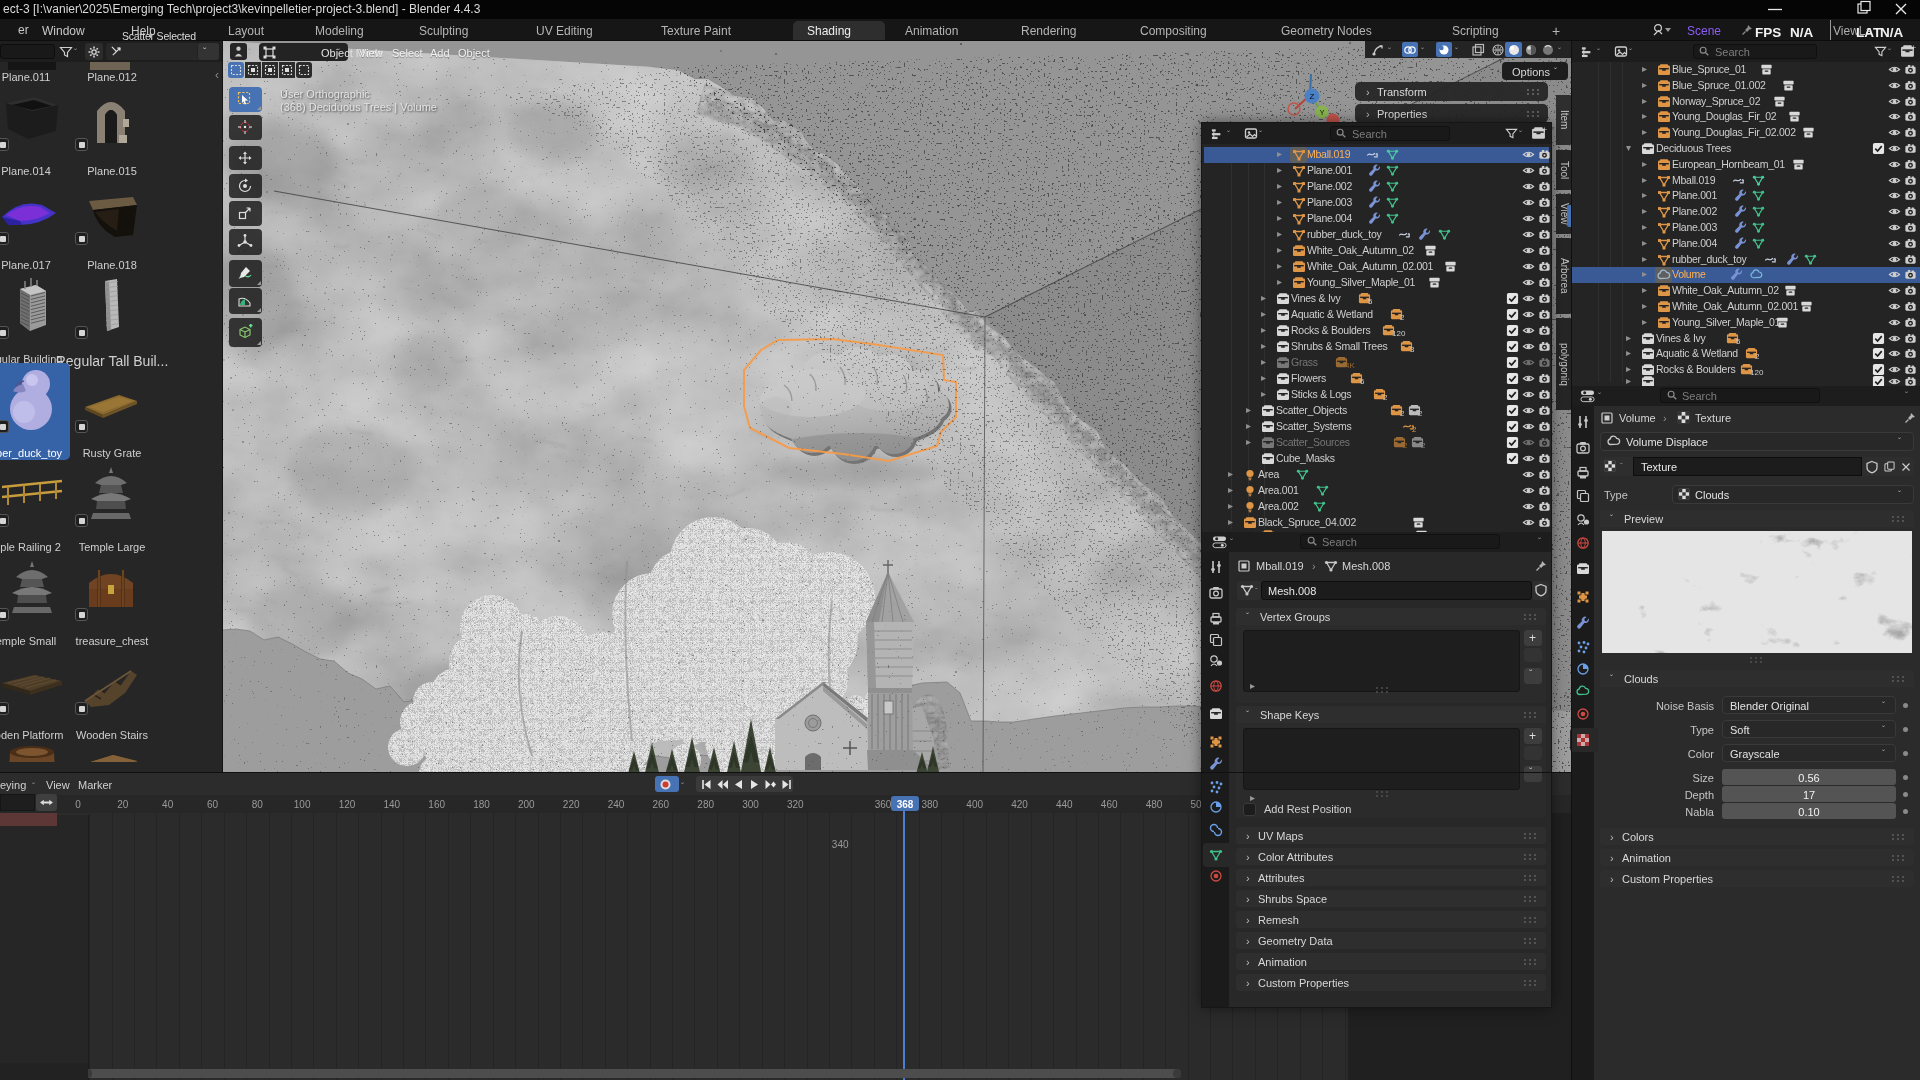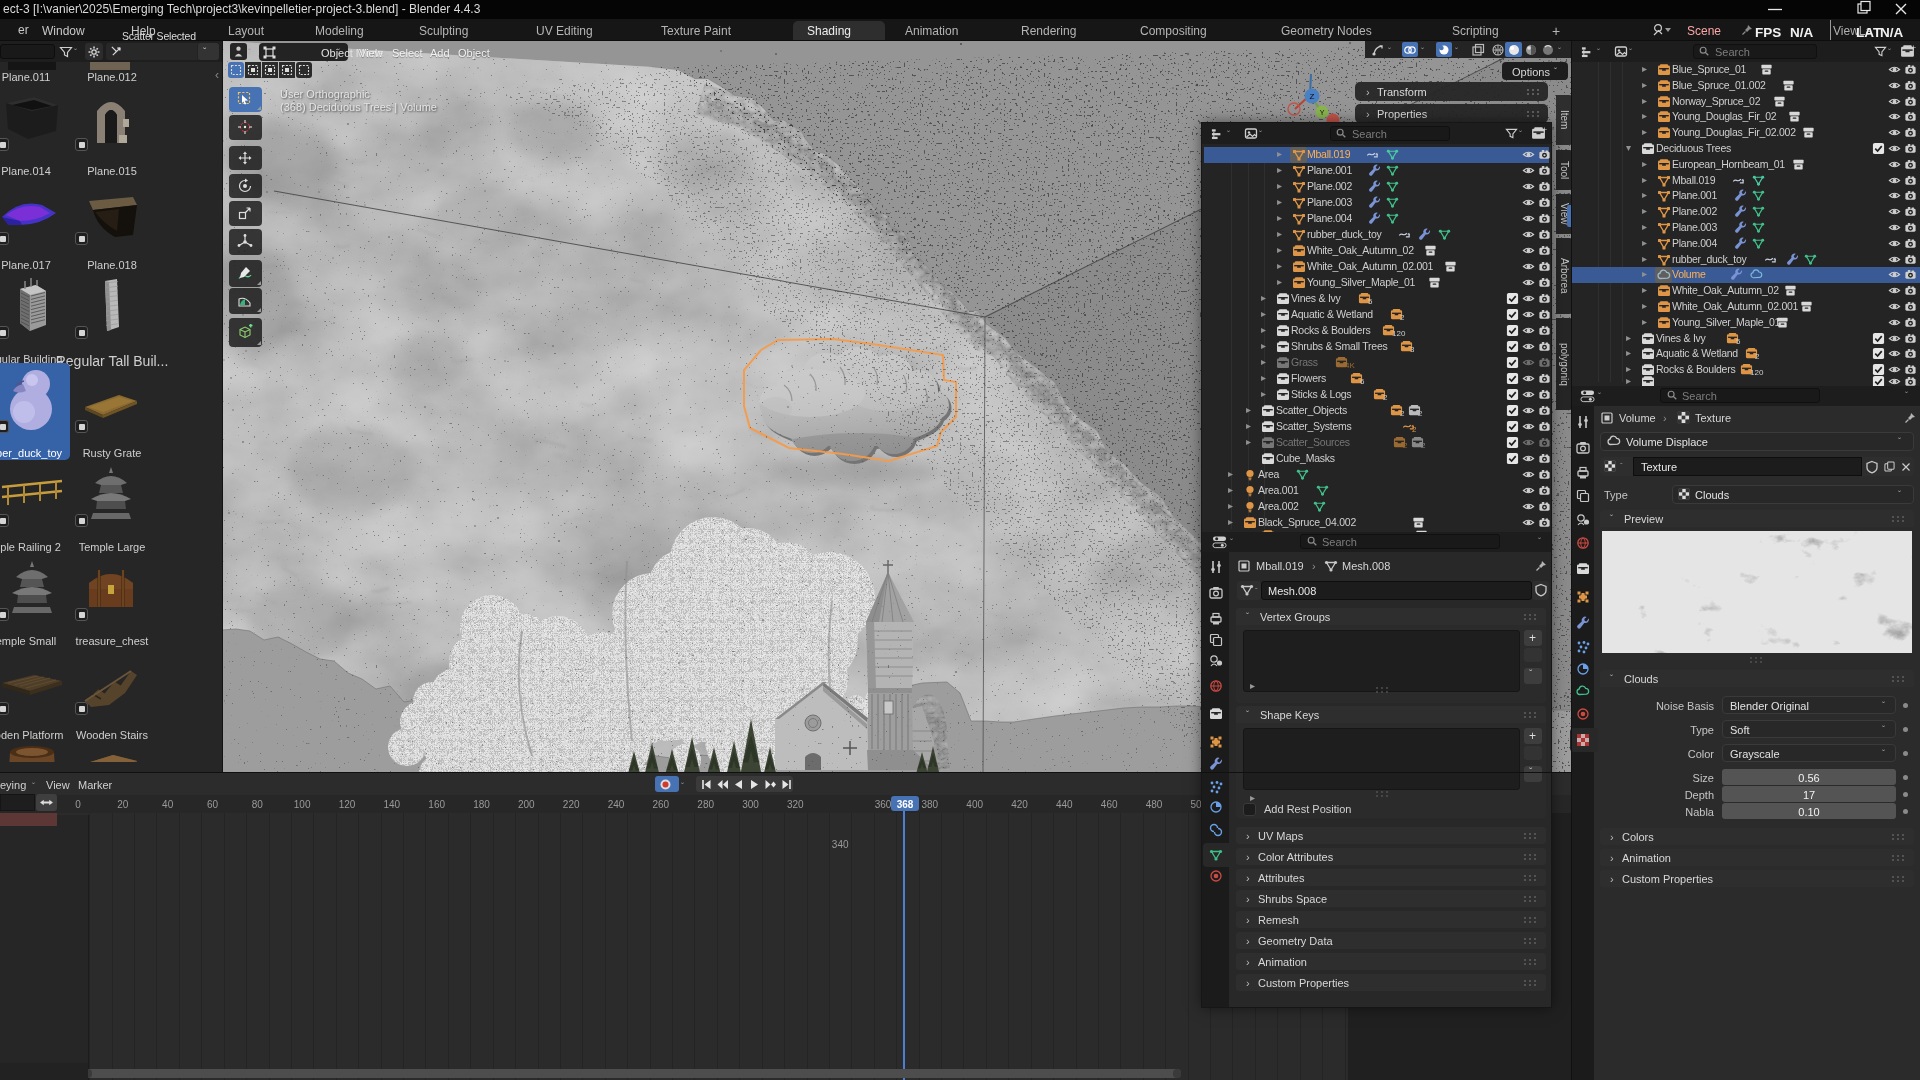--- a/index.html
+++ b/index.html
@@ -133,21 +133,21 @@
 <div class="tx" style="left:1021px;top:25px;font-size:12px;color:#b5b5b5;">Rendering</div>
 <div class="tx" style="left:1140px;top:25px;font-size:12px;color:#b5b5b5;">Compositing</div>
 <div class="tx" style="left:1281px;top:25px;font-size:12px;color:#b5b5b5;">Geometry Nodes</div>
 <div class="tx" style="left:1452px;top:25px;font-size:12px;color:#b5b5b5;">Scripting</div>
 <div class="tx" style="left:1552px;top:23px;font-size:14px;color:#b5b5b5;">+</div>
 <svg class="ab" style="left:1650px;top:22px" width="40" height="16" viewBox="0 0 40 16">
     <circle cx="8" cy="6" r="3.4" fill="none" stroke="#cfcfcf" stroke-width="1.2"></circle>
     <path d="M4 13 L8.5 8.5 L12 12" stroke="#cfcfcf" stroke-width="1.2" fill="none"></path>
     <path d="M15 6 l3 4 l3 -4" fill="#999"></path>
   </svg>
-<div class="tx" style="left:1687px;top:25px;font-size:12px;color:#fca5a5;">Scene</div>
+<div class="tx" style="left:1687px;top:25px;font-size:12px;color:#8b5cf6;">Scene</div>
 <svg class="ab" style="left:1740px;top:23px" width="14" height="14" viewBox="0 0 14 14" color="#8a8a8a">
     <use href="#pin"></use>
   </svg>
 <div class="tx" style="left:1755px;top:25px;font-size:13.5px;color:#f2f2f2;font-weight:bold;">FPS</div>
 <div class="tx" style="left:1790px;top:25px;font-size:13.5px;color:#f2f2f2;font-weight:bold;">N/A</div>
 <div class="ab" style="left:1830px;top:20px;width:1px;height:22px;background:#9a9a9a;"></div>
 <div class="tx" style="left:1833px;top:25px;font-size:12px;color:#b0b0b0;">ViewLa</div>
 <div class="tx" style="left:1856px;top:25px;font-size:13.5px;color:#f2f2f2;font-weight:bold;">LAT</div>
 <div class="tx" style="left:1880px;top:25px;font-size:13.5px;color:#f2f2f2;font-weight:bold;">N/A</div>
 <div class="ab" style="left:0px;top:41px;width:222px;height:21px;background:#1e1e1e;"></div>

